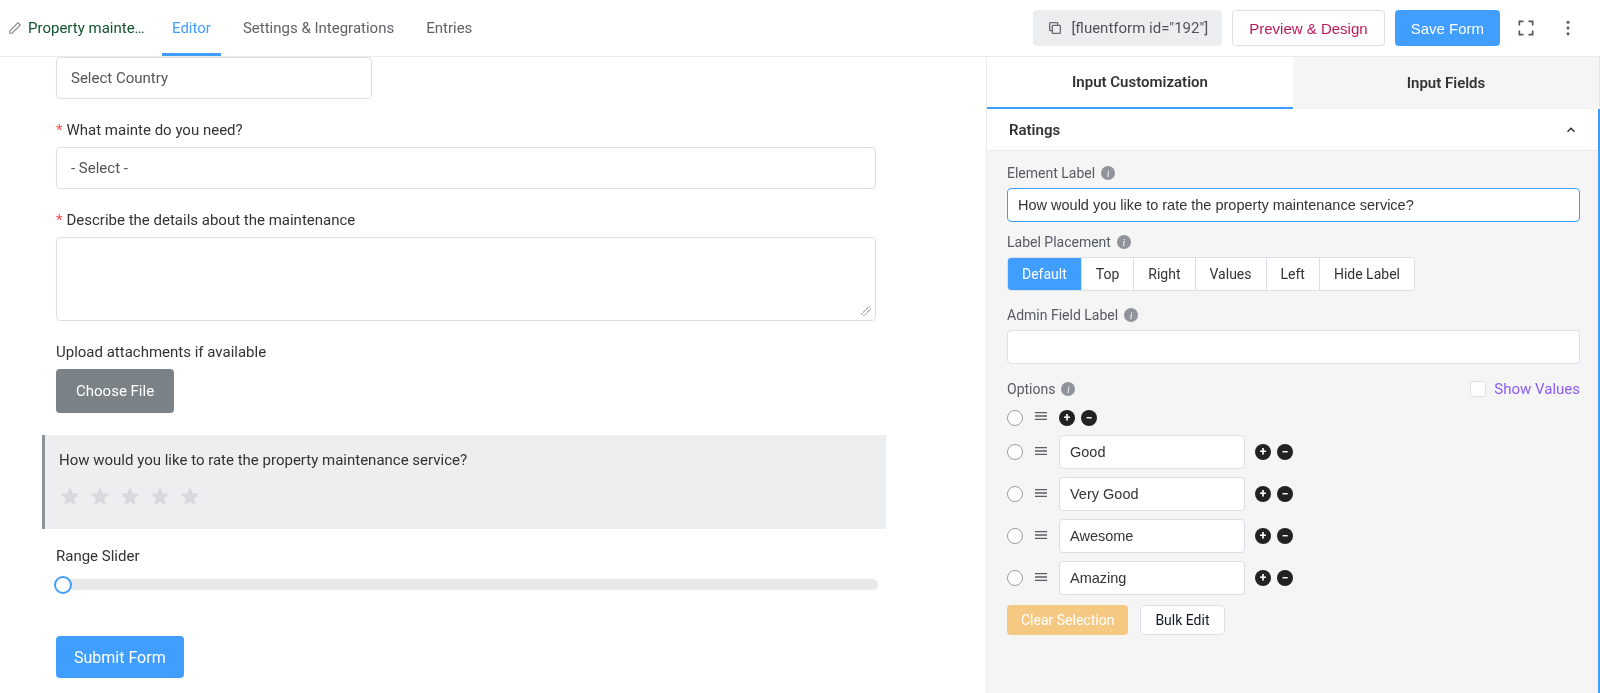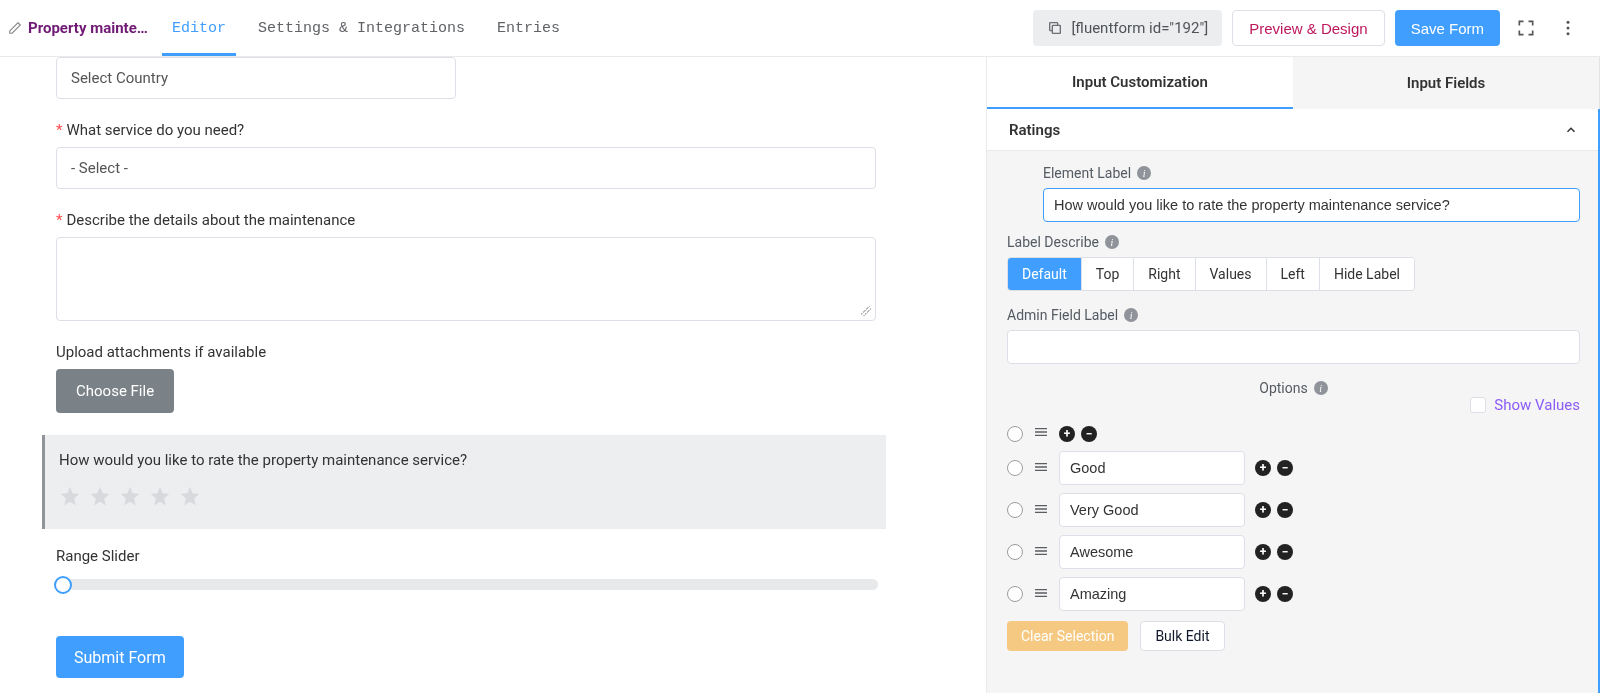--- a/index.html
+++ b/index.html
@@ -1,44 +1,44 @@
 <!DOCTYPE html>
 <html><head>
 <meta charset="utf-8">
 <style>
 * { box-sizing: border-box; margin: 0; padding: 0; }
 body { font-family: -apple-system, BlinkMacSystemFont, "Segoe UI", Roboto, Helvetica, Arial, sans-serif; font-size: 14px; color: #333; overflow: hidden; }
 .app { width: 1600px; height: 693px; display: flex; flex-direction: column; background: #fff; }
 
 
 .topbar { height: 57px; border-bottom: 1px solid #eaeaea; display: flex; align-items: center; padding: 0 16px 0 8px; }
-.form-name { display: flex; align-items: center; color: #701a75; font-size: 15px; gap: 6px; margin-right: 24px; width: 140px; overflow: hidden; white-space: nowrap; text-overflow: ellipsis; font-weight: bold;}
+.form-name { display: flex; align-items: center; color: #14532d; font-size: 15px; gap: 6px; margin-right: 24px; width: 140px; overflow: hidden; white-space: nowrap; text-overflow: ellipsis;}
 .form-name svg { width: 14px; height: 14px; stroke: #888; }
 .tabs { display: flex; gap: 32px; align-items: center; height: 100%; }
-.tab { color: #606266; font-size: 15px; height: 100%; display: flex; align-items: center; position: relative; cursor: pointer; font-family: Liberation Mono, monospace; }
+.tab { color: #606266; font-size: 15px; height: 100%; display: flex; align-items: center; position: relative; cursor: pointer; }
 .tab.active { color: #409eff; }
 .tab.active::after { content: ""; position: absolute; bottom: 0; left: -10px; right: -10px; height: 3px; background: #409eff; }
 .topbar-right { margin-left: auto; display: flex; align-items: center; gap: 10px; }
 .shortcode { background: #ecedef; color: #4f5256; padding: 0 14px; height: 36px; border-radius: 4px; display: flex; align-items: center; gap: 8px; font-size: 15px; }
 .shortcode svg { width: 16px; height: 16px; stroke: #6b6e73; }
 .btn { height: 36px; padding: 0 16px; border-radius: 4px; display: flex; align-items: center; font-size: 14px; cursor: pointer; border: none; }
 .btn-outline { background: #fff; border: 1px solid #dcdfe6; color: #be185d; font-size: 15px;}
 .btn-primary { background: #409eff; color: #fff; font-size: 15px;}
 .icon-btn { width: 32px; height: 32px; display: flex; align-items: center; justify-content: center; cursor: pointer; color: #555;}
 .expand-icon svg { width: 20px; height: 20px; stroke: #555;}
 .dots-icon svg { width: 20px; height: 20px; fill: #555; }
 
 
 .main { display: flex; flex: 1; overflow: hidden; }
 .canvas { flex: 1; overflow: hidden; padding: 0 40px 0 56px; position: relative; }
 .field-block { margin-bottom: 22px; }
 .label { color: #333; font-size: 15px; margin-bottom: 8px; display: flex; align-items: center; gap: 4px; }
 .req { color: #ff4d4d; }
 .input, .textarea { width: 100%; border: 1px solid #dcdfe6; border-radius: 4px; padding: 0 14px; height: 42px; font-size: 15px; color: #555; display: flex; align-items: center; background: #fff;}
-.input.narrow { width: 400px; }
+.input.narrow { width: 316px; }
 .textarea { height: 84px; position: relative; align-items: flex-start; padding-top: 8px;}
 .textarea::after { content: ""; position: absolute; right: 4px; bottom: 4px; width: 10px; height: 10px; background: linear-gradient(135deg, transparent 0%, transparent 40%, #bbb 40%, #bbb 48%, transparent 48%, transparent 60%, #bbb 60%, #bbb 68%, transparent 68%);}
 .wide { width: 820px; }
 .choose-file { background: #7a8288; color: #ffffff; height: 44px; padding: 0 20px; border-radius: 4px; display: inline-flex; align-items: center; font-size: 15px; cursor: pointer;}
 
 .selected-block { background: #eceeef; border-left: 3px solid #909399; padding: 16px 14px 22px; width: 844px; margin-left: -14px; margin-bottom: 18px;}
 .selected-block .sb-label { font-size: 15px; color: #333; margin-bottom: 16px; }
 .stars { display: flex; gap: 8px; }
 .stars svg { width: 22px; height: 22px; fill: #d7d9dd; }
 
@@ -61,35 +61,35 @@
 .panel-body { padding: 14px 20px; background: #f5f5f6; flex: 1; overflow: hidden; }
 .p-label { color: #555b63; font-size: 14px; margin-bottom: 7px; display: flex; align-items: center; gap: 6px; }
 .info-ic { width: 14px; height: 14px; border-radius: 50%; background: #909399; color: #fff; display: inline-flex; align-items: center; justify-content: center; font-size: 10px; font-style: italic; font-family: Georgia, serif;}
 .p-input { width: 100%; height: 34px; border: 1px solid #409eff; border-radius: 4px; padding: 0 10px; font-size: 14.5px; color: #333; background: #fff; }
 .p-input.plain { border-color: #dcdfe6; }
 .seg-group { display: flex; border-radius: 4px; overflow: hidden; border: 1px solid #dcdfe6; width: fit-content;}
 .seg { height: 32px; padding: 0 14px; background: #fff; display: flex; align-items: center; font-size: 14px; color: #333; border-right: 1px solid #dcdfe6; cursor: pointer;}
 .seg:last-child { border-right: none;}
 .seg.active { background: #409eff; color: #fff; }
 
-.options-head { display: flex; align-items: center; margin-bottom: 10px; flex-direction: column;}
+.options-head { display: flex; align-items: center; margin-bottom: 10px;}
 .options-head .right { margin-left: auto; display: flex; align-items: center; gap: 8px; }
 .chk { width: 16px; height: 16px; border: 1px solid #dcdfe6; border-radius: 3px; background: #fff;}
 .opt-row { display: flex; align-items: center; gap: 10px; margin-bottom: 8px;}
 .radio { width: 16px; height: 16px; border: 1.5px solid #9b9da1; border-radius: 50%; background: #fff; cursor: pointer;}
 .drag svg { width: 16px; height: 16px; stroke: #5b5e63; }
 .opt-input { width: 186px; height: 34px; border: 1px solid #dcdfe6; border-radius: 4px; padding: 0 10px; font-size: 14.5px; color: #333; background: #fff; }
 .circ-btn { width: 16px; height: 16px; border-radius: 50%; background: #222; color: #fff; display: flex; align-items: center; justify-content: center; font-size: 12px; font-weight: 700; cursor: pointer; line-height: 1;}
 .opt-actions { display: flex; gap: 6px; }
 
 .btn-row { display: flex; gap: 12px; margin-top: 10px;}
 .btn-soft { background: #f5c981; color: #fff; height: 30px; padding: 0 14px; border-radius: 4px; display: inline-flex; align-items: center; font-size: 14px; cursor: pointer;}
 .btn-line { background: #fff; border: 1px solid #dcdfe6; color: #0f172a; height: 30px; padding: 0 14px; border-radius: 4px; display: inline-flex; align-items: center; font-size: 14px; cursor: pointer;}
 
-.mb-sm { margin-bottom: 12px; margin-left: 36px; }
+.mb-sm { margin-bottom: 12px; }
 .mb-md { margin-bottom: 16px; }
 </style>
 </head>
 <body>
 
 <div class="app">
   <div class="topbar">
     <div class="form-name">
       <svg viewBox="0 0 24 24" fill="none" stroke-width="2">
           <path d="M17 3l4 4L7 21H3v-4L17 3z"></path>
@@ -129,21 +129,21 @@
   <div class="main">
     <div class="canvas">
       <div class="field-block" style="margin-top:0;">
         <div class="input narrow">
             <span>Select Country</span>
           </div>
       </div>
       <div class="field-block">
         <div class="label">
             <span class="req">*</span>
-            <span>What service do you need?</span>
+            <span>What mainte do you need?</span>
           </div>
         <div class="input wide">
             <span>- Select -</span>
           </div>
       </div>
       <div class="field-block">
         <div class="label">
             <span class="req">*</span>
             <span>Describe the details about the maintenance</span>
           </div>
@@ -203,21 +203,21 @@
       <div class="panel-body">
         <div class="mb-sm">
           <div class="p-label">
               <span>Element Label</span>
               <span class="info-ic">i</span>
             </div>
           <input class="p-input" value="How would you like to rate the property maintenance service?" style="">
         </div>
         <div class="mb-md">
           <div class="p-label">
-              <span>Label Describe</span>
+              <span>Label Placement</span>
               <span class="info-ic">i</span>
             </div>
           <div class="seg-group">
             <div class="seg active">Default</div>
             <div class="seg">Top</div>
             <div class="seg">Right</div>
             <div class="seg">Values</div>
             <div class="seg">Left</div>
             <div class="seg">Hide Label</div>
           </div>

